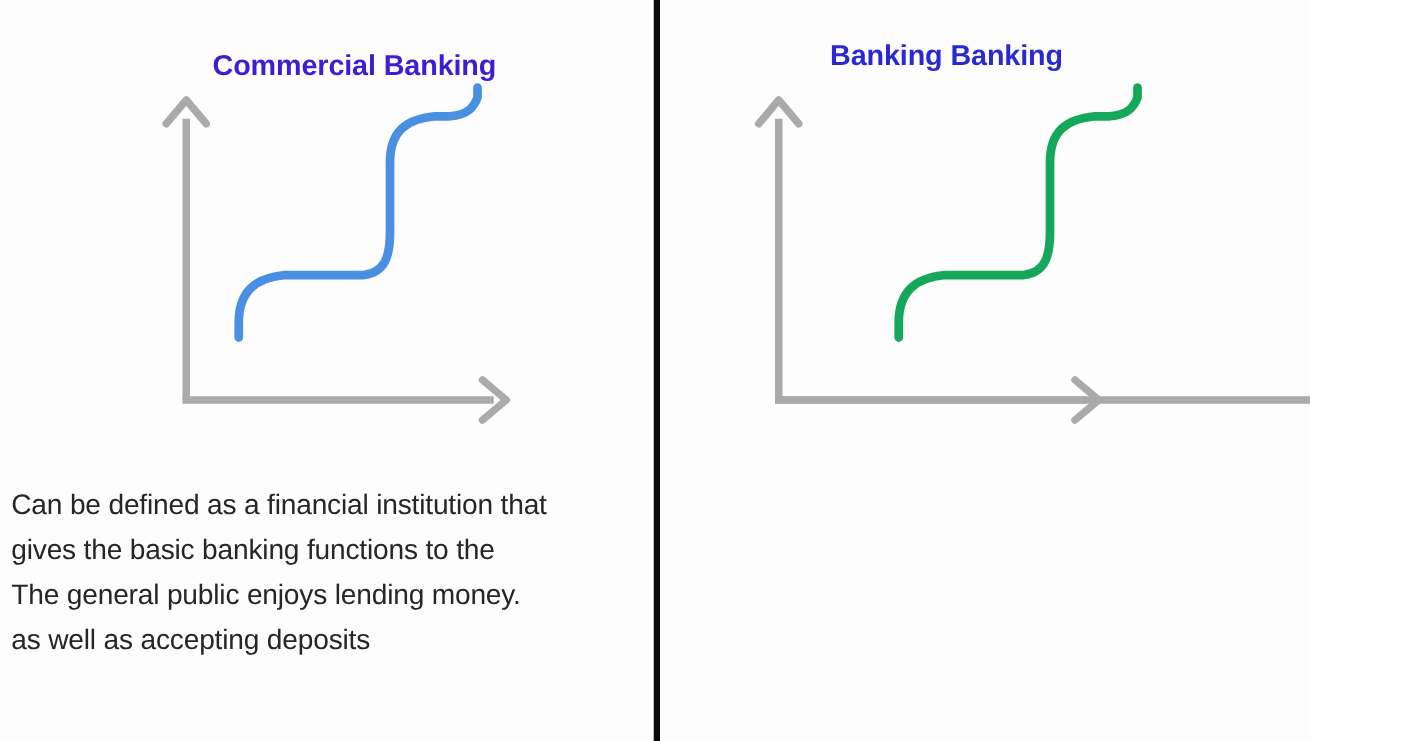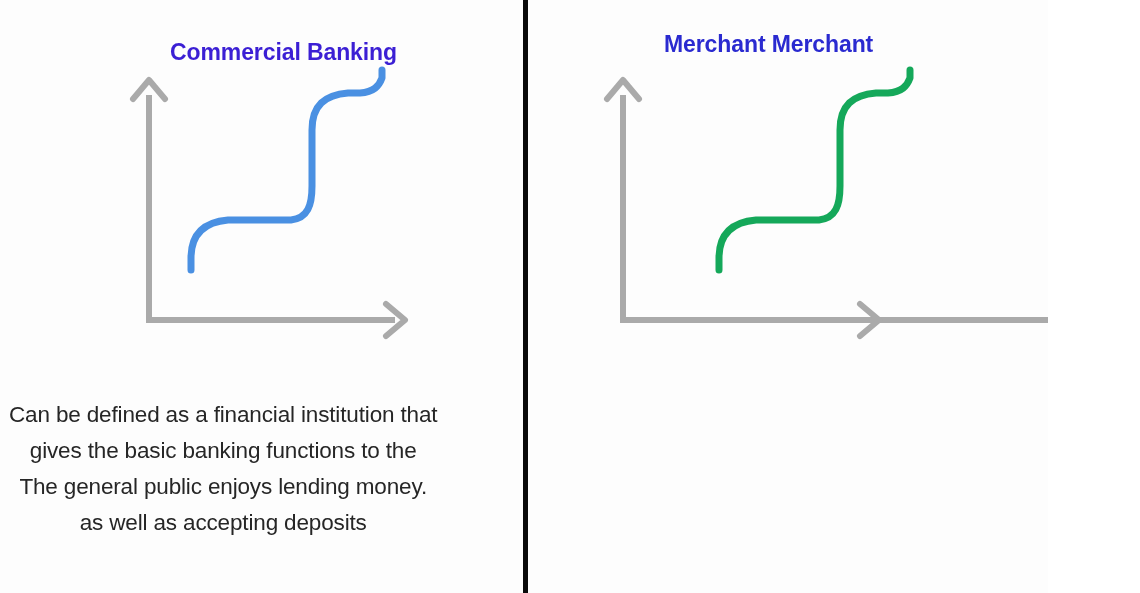--- a/index.html
+++ b/index.html
@@ -53,21 +53,21 @@
 
   .body-text {
     position: absolute;
     margin: 0;
     font-size: 22.5px;
     line-height: 36px;
     color: #262626;
     white-space: pre;
     letter-spacing: -0.15px;
   }
-  .body-left  { left: 9px;  top: 397px; text-align: center; }
+  .body-left  { left: 9px;  top: 386px; }
   .body-right { left: 596px; top: 390px; }
 </style>
 </head>
 <body>
 
 <div id="canvas">
 
   <div class="panel panel-left">
 
     <h2 class="panel-title title-left">Commercial Banking</h2>
@@ -89,21 +89,21 @@
     <p class="body-text body-left">Can be defined as a financial institution that
 gives the basic banking functions to the
 The general public enjoys lending money.
 as well as accepting deposits</p>
   </div>
 
   <div class="divider" style="left:523px;"></div>
 
   <div class="panel panel-right">
 
-    <h2 class="panel-title title-right" style="left:136px;">Merchant Merchant</h2>
+    <h2 class="panel-title title-right" style="left:136px;">Banking Banking</h2>
 
     <svg class="graphic" width="612" height="380" viewBox="0 0 612 380">
 
       <line x1="95" y1="95" x2="95" y2="320" stroke="#aaaaaa" stroke-width="6"></line>
       <polyline points="79,99 95,80 111,99" fill="none" stroke="#aaaaaa" stroke-width="6" stroke-linecap="round" stroke-linejoin="round"></polyline>
 
       <line x1="92" y1="320" x2="870" y2="320" stroke="#aaaaaa" stroke-width="6" stroke-dasharray="0" style="stroke-width:6"></line>
       <line x1="92" y1="320" x2="341" y2="320" stroke="#aaaaaa" stroke-width="6"></line>
       <polyline points="332,304 351,320 332,336" fill="none" stroke="#aaaaaa" stroke-width="6" stroke-linecap="round" stroke-linejoin="round"></polyline>
 

